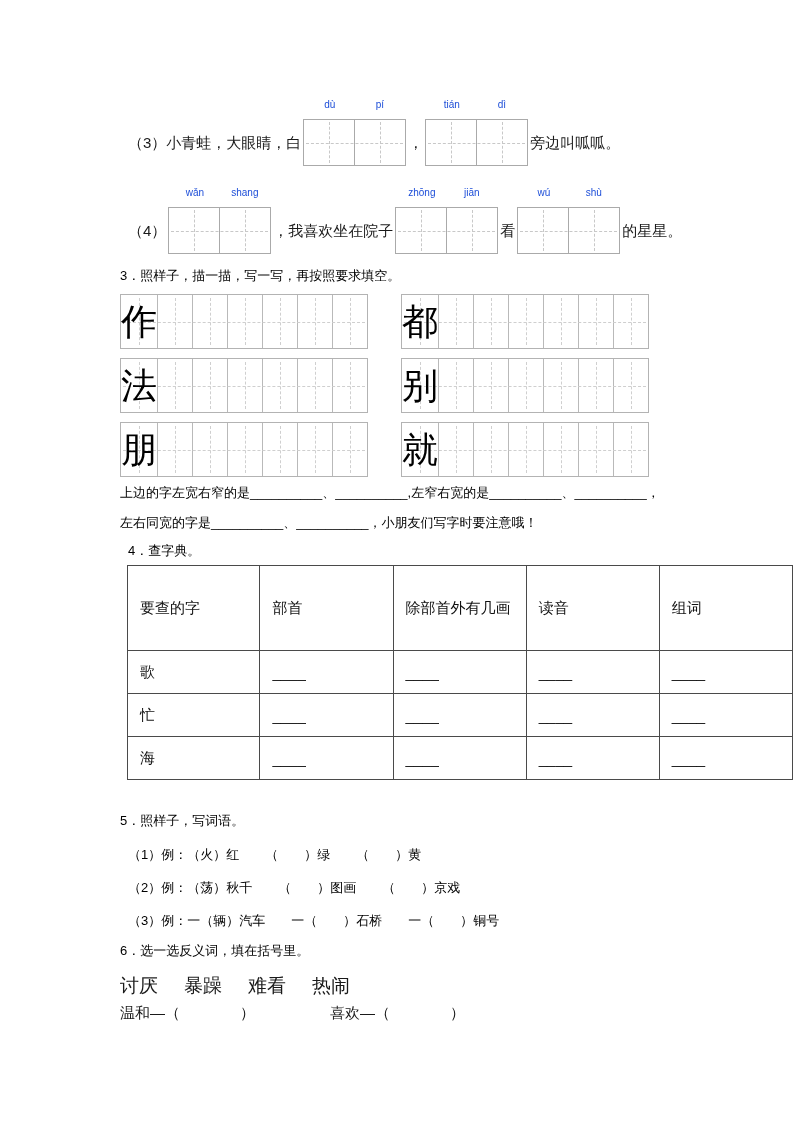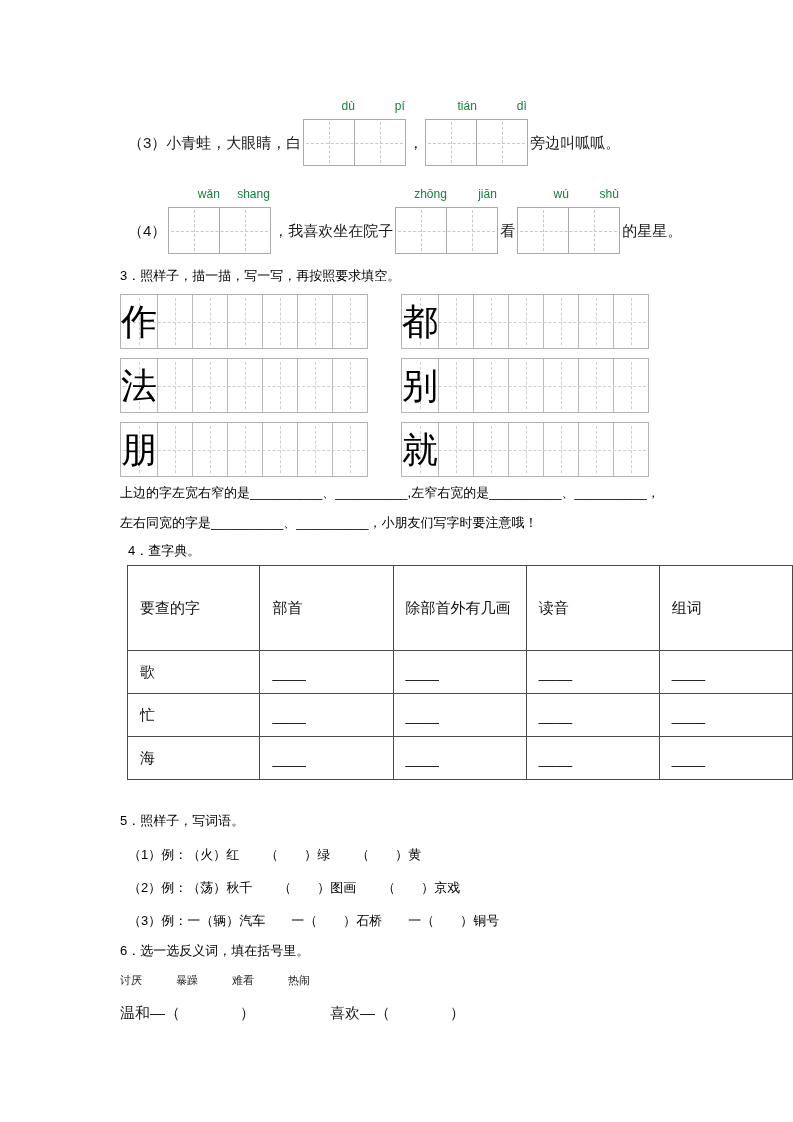--- a/index.html
+++ b/index.html
@@ -13,21 +13,21 @@
     margin: 0 auto;
   }
   .abs { position: absolute; }
   .txt15 { font-size: 13px; line-height: 20px; color: #000000; }
 
   
   .fill-row { position: absolute; display: flex; align-items: flex-end; }
   .ftxt { font-size: 15px; line-height: 20px; padding-bottom: 13px; white-space: pre; margin-top: 28px; }
   .pin-group { display: flex; flex-direction: column; align-items: center; margin: 0 2px; }
   .pin-labels { display: flex; height: 20px; }
-  .pin { width: 50px; text-align: right; font-size: 12px; color: #15803d; }
+  .pin { width: 50px; text-align: center; font-size: 10px; color: #1d4ed8; }
   .pbox { display: flex; position: relative; border: 1px solid #aaaaaa; background: #fff; }
   .pcell { width: 50px; height: 45px; position: relative; border-left: 1px solid #aaaaaa; }
   .pcell:first-child { border-left: none; }
   .pcell::before {
     content: ""; position: absolute; top: 2px; bottom: 2px; left: 50%;
     width: 0; border-left: 1px dashed #c8c8c8;
   }
   .pbox::after {
     content: ""; position: absolute; left: 2px; right: 2px; top: 50%;
     height: 0; border-top: 1px dashed #c8c8c8;
@@ -60,21 +60,21 @@
   .dict-table th, .dict-table td {
     border: 1px solid #4a4a4a;
     font-size: 15px; font-weight: normal;
     text-align: left; vertical-align: middle;
     padding: 0 12px; color: #111;
   }
   .dict-table th { width: 111px; height: 84px; line-height: 24px; }
   .dict-table td { height: 42px; }
 
   
-  .q6-words { display: flex; gap: 34px; font-size: 11px; }
+  .q6-words { display: flex; gap: 26px; font-size: 19px; }
   .q6-answers { display: flex; gap: 75px; font-size: 15px; }
 
   
   .footer { position: absolute; left: 0; right: 0; top: 1120px; height: 34px; margin-left: 12px; }
   .page-info {
     position: absolute; left: 0; right: 0; top: 10px; text-align: center;
     font-size: 13px; color: #222;
   }
   .watermark {
     position: absolute; left: 0; right: 0; top: 2px; text-align: center;

